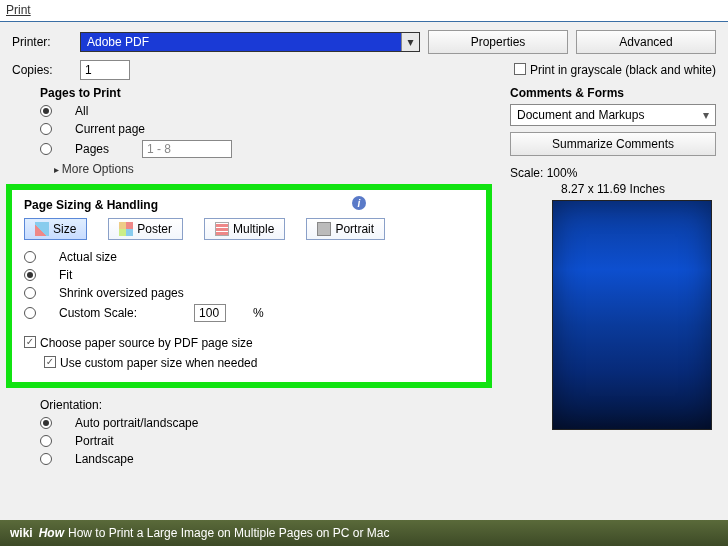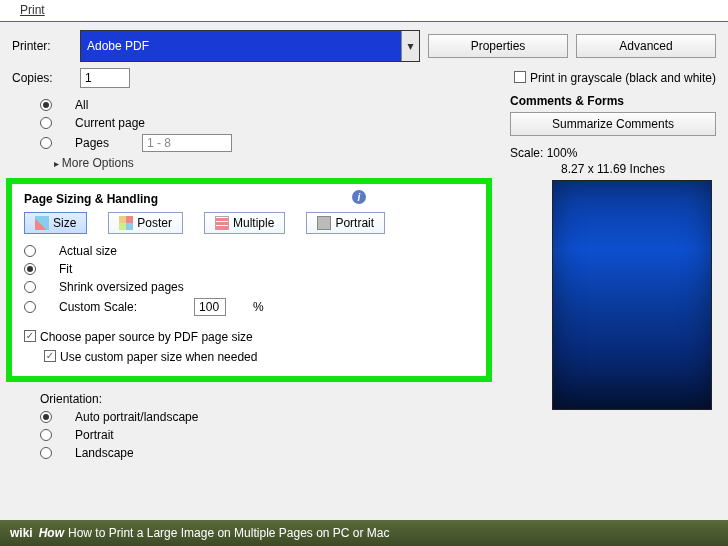--- a/index.html
+++ b/index.html
@@ -1,25 +1,25 @@
 <!DOCTYPE html>
 <html><head>
 <meta charset="utf-8">
 <style>
 * { box-sizing: border-box; margin: 0; padding: 0; font-family: "Segoe UI", Tahoma, sans-serif; font-size: 12px; }
 body { background: #f0f0f0; width: 728px; height: 546px; overflow: hidden; position: relative; }
 
-.titlebar { background: #fff; border-bottom: 1px solid #3a6ea5; height: 22px; padding: 3px 20px; color: #333; text-decoration: underline; }
+.titlebar { background: #fff; border-bottom: 1px solid #3a6ea5; height: 22px; padding: 3px 6px; color: #333; text-decoration: underline; }
 
 .content { padding: 8px 12px; }
 
 .row { display: flex; align-items: center; margin-bottom: 6px; gap: 8px; }
 .label { width: 60px; }
 
-.printer-select { flex: 0 0 340px; height: 32px; background: #1a3ad6; color: #fff; border: 1px solid #333; display: flex; align-items: center; padding: 0 6px; position: relative; }
+.printer-select { flex: 0 0 340px; height: 20px; background: #1a3ad6; color: #fff; border: 1px solid #333; display: flex; align-items: center; padding: 0 6px; position: relative; }
 .printer-select .arrow { position: absolute; right: 0; top: 0; width: 18px; height: 100%; background: #e8e8e8; border-left: 1px solid #888; display: flex; align-items: center; justify-content: center; color: #333; }
 
 .btn { height: 24px; padding: 0 18px; background: linear-gradient(#fdfdfd,#e8e8e8); border: 1px solid #999; display: inline-flex; align-items: center; justify-content: center; cursor: pointer; }
 .btn.wide { flex: 1; }
 
 .copies-input { width: 50px; height: 20px; border: 1px solid #888; padding: 0 4px; background: #fff; }
 
 .checkbox { display: inline-flex; align-items: flex-start; gap: 4px; }
 .checkbox .box { width: 12px; height: 12px; border: 1px solid #666; background: #fff; display: inline-flex; align-items: center; justify-content: center; font-size: 10px; line-height: 1; }
 .checkbox .box.checked::after { content: "✓"; color: #555; }
@@ -93,20 +93,21 @@
     <label class="checkbox">
       <span class="box"></span>
       <span>Print in grayscale (black and white)</span>
     </label>
   </div>
 
   <div class="columns">
     <div class="left-col">
 
       <div class="indent">
+        <div class="group-title">Pages to Print</div>
         <div class="radio">
           <span class="dot on"></span>
           <span>All</span>
         </div>
         <div class="radio">
           <span class="dot"></span>
           <span>Current page</span>
         </div>
         <div class="radio">
           <span class="dot"></span>
@@ -181,20 +182,23 @@
         <div class="radio">
             <span class="dot"></span>
             <span>Landscape</span>
           </div>
       </div>
 
     </div>
 
     <div class="right-col">
       <div class="group-title">Comments &amp; Forms</div>
+      <div class="comments-select">
+        <span>Document and Markups</span>
+      </div>
       <div class="btn" style="width:100%;">Summarize Comments</div>
 
       <div class="scale-line">Scale: 100%</div>
       <div class="dims-line">8.27 x 11.69 Inches</div>
       <div class="preview"></div>
     </div>
   </div>
 
 </div>
 

